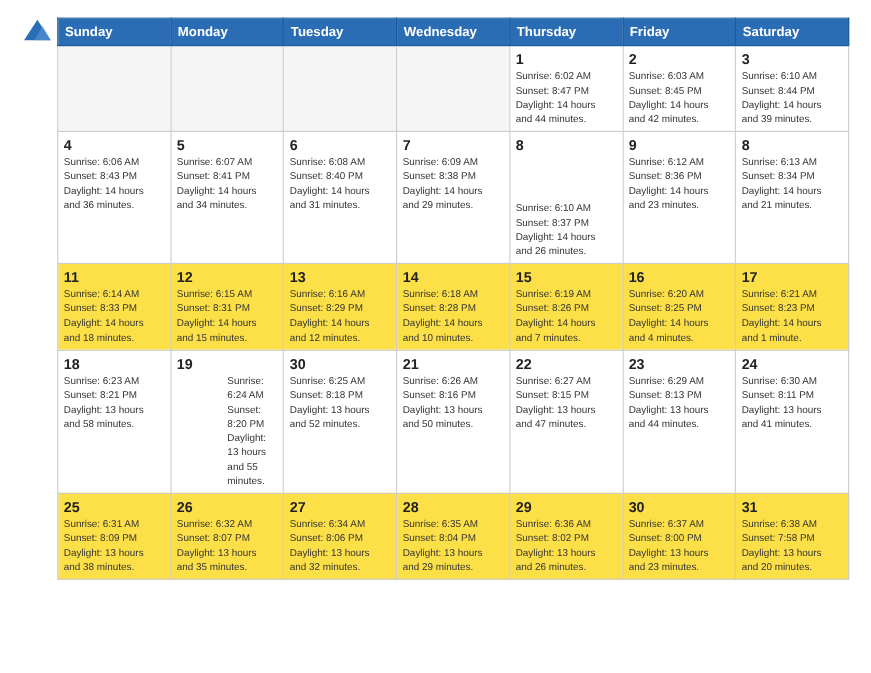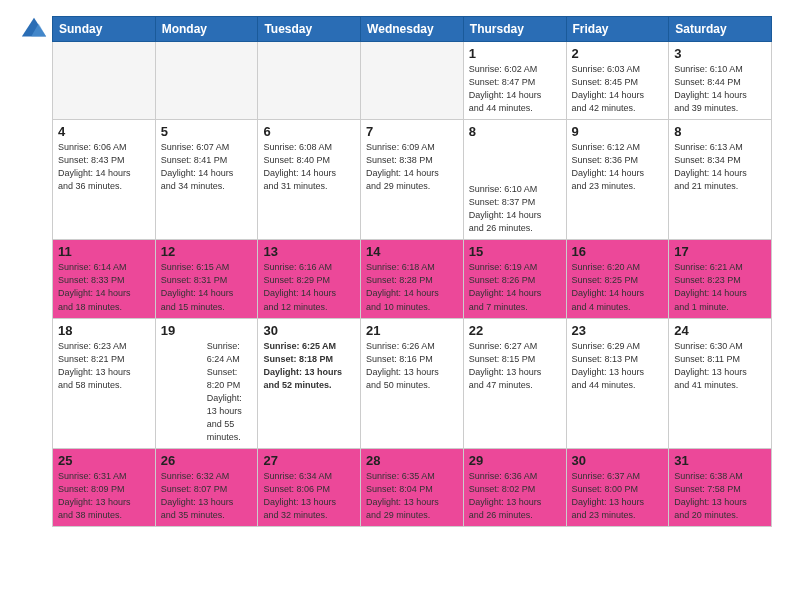--- a/index.html
+++ b/index.html
@@ -73,21 +73,21 @@
       padding: 4px 5px;
       font-size: 9.5px;
       color: #333;
       background: #fff;
       height: 78px;
     }
     .calendar td.empty {
       background: #f5f5f5;
     }
     .calendar td.shaded {
-      background: #ec4899;
+      background: #fde047;
     }
     .day-num {
       font-size: 13px;
       font-weight: bold;
       color: #222;
       display: block;
       margin-bottom: 2px;
     }
     .day-info {
       font-size: 9px;
@@ -268,21 +268,21 @@
           </td>
           <td>
             <span class="day-num">19</span>
             <div class="day-info" style="white-space: pre-line; margin-left: 46px;">Sunrise: 6:24 AM
 Sunset: 8:20 PM
 Daylight: 13 hours
 and 55 minutes.</div>
           </td>
           <td>
             <span class="day-num">30</span>
-            <div class="day-info" style="white-space: pre-line; font-weight: bold;">Sunrise: 6:25 AM
+            <div class="day-info" style="white-space: pre-line;">Sunrise: 6:25 AM
 Sunset: 8:18 PM
 Daylight: 13 hours
 and 52 minutes.</div>
           </td>
           <td>
             <span class="day-num">21</span>
             <div class="day-info" style="white-space: pre-line;">Sunrise: 6:26 AM
 Sunset: 8:16 PM
 Daylight: 13 hours
 and 50 minutes.</div>

